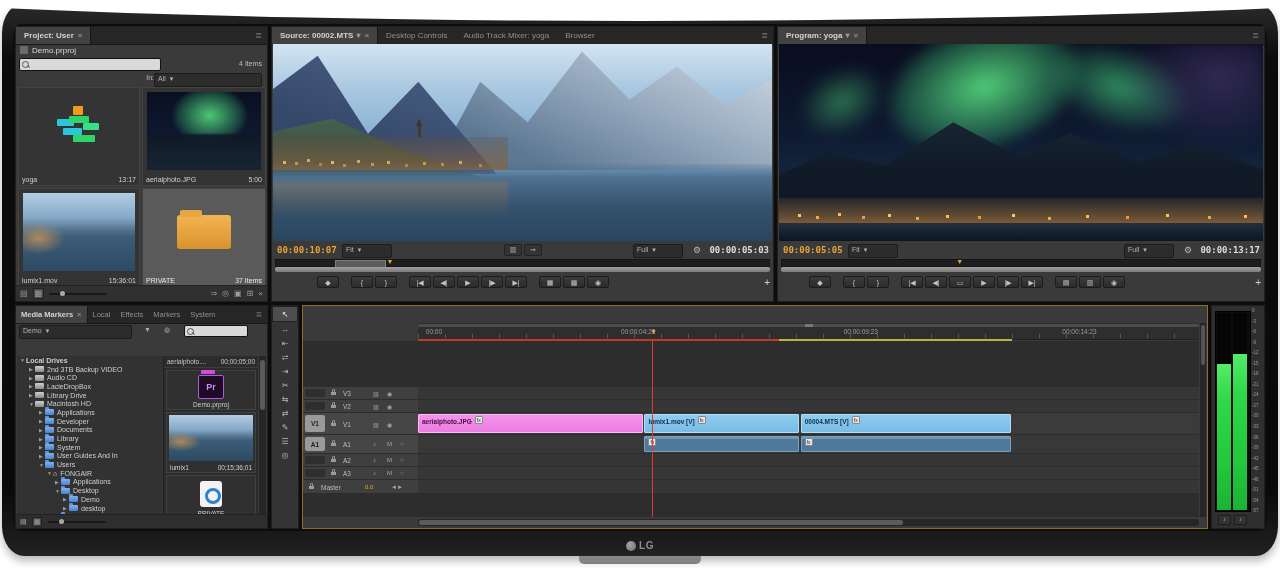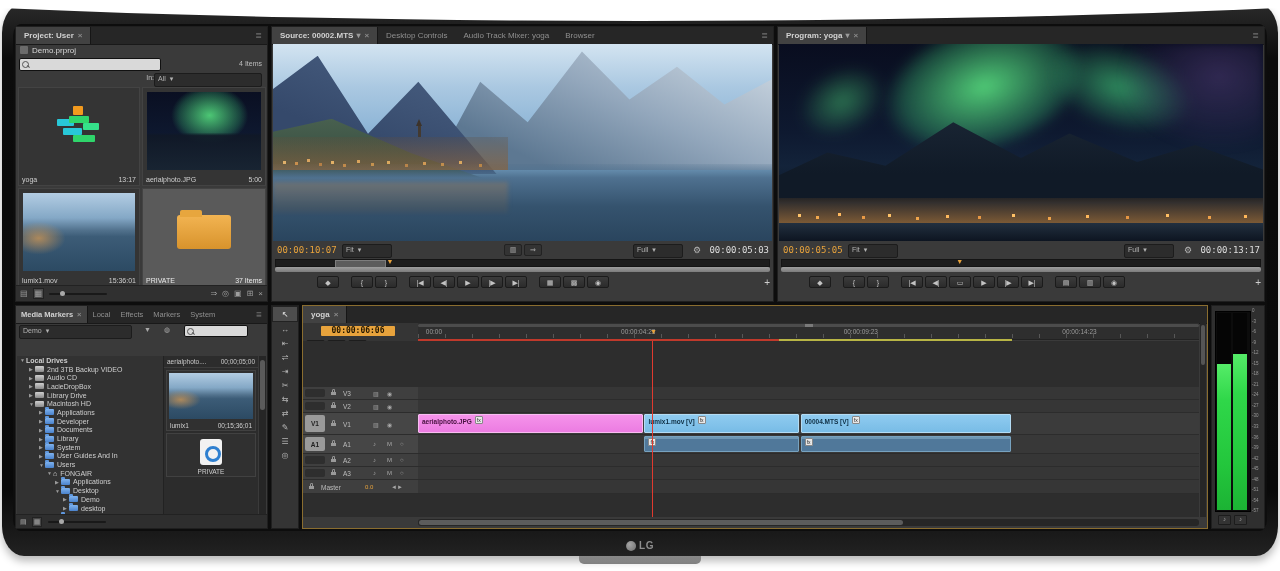--- a/index.html
+++ b/index.html
@@ -17,21 +17,21 @@
   .ts{position:absolute;left:0;right:0;top:0;height:17px;background:#262626;display:flex;font-size:8px;color:#8f8f8f;border-bottom:1px solid #191919;white-space:nowrap;overflow:hidden}
   .tb{padding:4px 8px 0;}
   .tb.on{background:#424242;color:#d2d2d2;border-right:1px solid #161616;font-weight:bold}
   .x{margin-left:4px;color:#8a8a8a}
   .car{margin-left:3px;color:#9a9a9a}
   .pm{margin-left:auto;padding:4px 5px 0;color:#6f6f6f}
   .body{position:absolute;left:0;right:0;top:17px;bottom:0;overflow:hidden}
   
   .viewer{position:absolute;left:1px;right:1px;top:0px;height:197px;background:#000;overflow:hidden}
   .mrow{position:absolute;left:0;right:0;top:198px;height:15px;font-size:8px}
-  .tc{position:absolute;top:3px;font-family:"DejaVu Sans Mono",monospace;font-weight:normal;font-size:9px;color:#e8a33c}
+  .tc{position:absolute;top:3px;font-family:"DejaVu Sans Mono",monospace;font-weight:bold;font-size:9px;color:#e8a33c}
   .tcw{color:#dedede}
   .sel{position:absolute;top:2px;height:10px;background:#2c2c2c;border:1px solid #1c1c1c;color:#b2b2b2;font-size:7px;padding:1px 3px;border-radius:2px;display:flex;gap:4px}
   .mini{position:absolute;top:2px;width:16px;height:10px;background:#333;border:1px solid #222;border-radius:2px;color:#b5b5b5;font-size:7px;text-align:center;line-height:10px}
   .wr{position:absolute;top:3px;color:#b5b5b5;font-size:9px}
   .scrub{position:absolute;left:3px;right:3px;top:215px;height:13px}
   .mr1{position:absolute;left:0;right:0;top:0;height:6px;background:#1e1e1e;border:1px solid #151515}
   .mr2{position:absolute;left:0;right:0;top:8px;height:5px;background:linear-gradient(180deg,#9f9f9f,#7c7c7c);border-radius:2px}
   .rangesel{position:absolute;top:0;height:6px;background:#5c5c5c;border:1px solid #7d7d7d}
   .phm{position:absolute;top:-1px;font-size:7px;color:#e8a33c}
   .trans{position:absolute;left:3px;right:3px;top:230px;height:16px;display:flex;align-items:center}
@@ -459,20 +459,26 @@
               <span>Documents</span>
             </div>
 
         </div>
         <div class="files">
           <div class="fhead">
               <span>aerialphoto....</span>
               <span>00;00;05;00</span>
             </div>
           <div class="card">
+            <div class="pricon"><span>Pr</span></div>
+            <div class="cardcap" style="justify-content:center">
+                <span>Demo.prproj</span>
+              </div>
+          </div>
+          <div class="card">
             <div class="th th-village" style="height:46px;margin:2px"></div>
             <div class="cardcap">
                 <span>lumix1</span>
                 <span>00;15;36;01</span>
               </div>
           </div>
           <div class="card">
             <div class="qticon"></div>
             <div class="cardcap" style="justify-content:center">
                 <span>PRIVATE</span>
@@ -500,33 +506,20 @@
       <div class="tool">⇥</div>
       <div class="tool">✂</div>
       <div class="tool">⇆</div>
       <div class="tool">⇄</div>
       <div class="tool">✎</div>
       <div class="tool">☰</div>
       <div class="tool">◎</div>
     </div>
 
     <div class="pn" style="left:289px;top:281px;width:906px;bottom:2px;border:1px solid #8a6d2f">
-      <div class="ts">
-        <div class="tb on"><span>yoga</span><span class="x">×</span></div>
-      </div>
-      <div class="tl-head">
-        <div class="tl-tc">00:00:06:06</div>
-        <div class="tl-icons">
-          <div class="b">⊞</div>
-          <div class="b">⊂</div>
-          <div class="b">⊕</div>
-          <div class="b" style="background:none;border:none">◆</div>
-          <div class="b" style="background:none;border:none">⚙</div>
-        </div>
-      </div>
       <div class="ruler">
         <div class="wab">
             <i></i>
           </div>
         <span class="rlab" style="left:1%">00:00</span>
         <span class="rlab" style="left:26%">00:00:04:23</span>
         <span class="rlab" style="left:54.5%">00:00:09:23</span>
         <span class="rlab" style="left:82.5%">00:00:14:23</span>
         <div class="ticks"></div>
         <span class="ph-cap" style="left:calc(30.1% - 3px);top:5px">▼</span>

